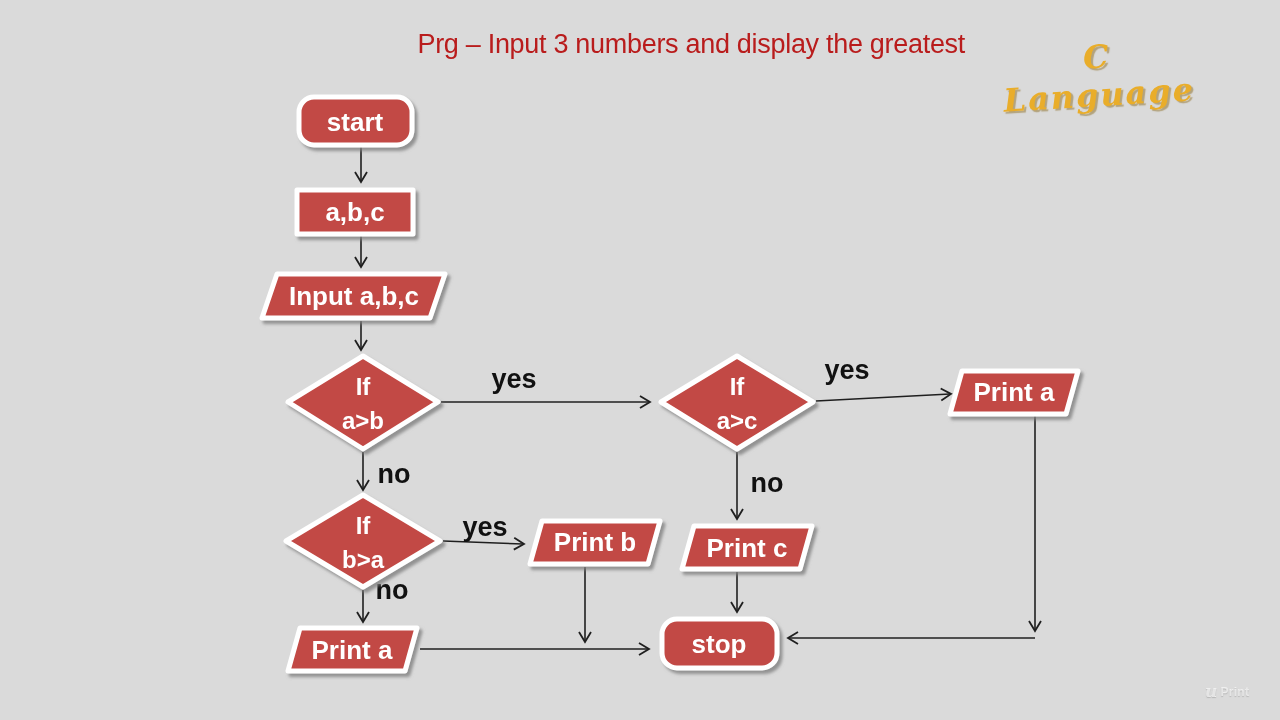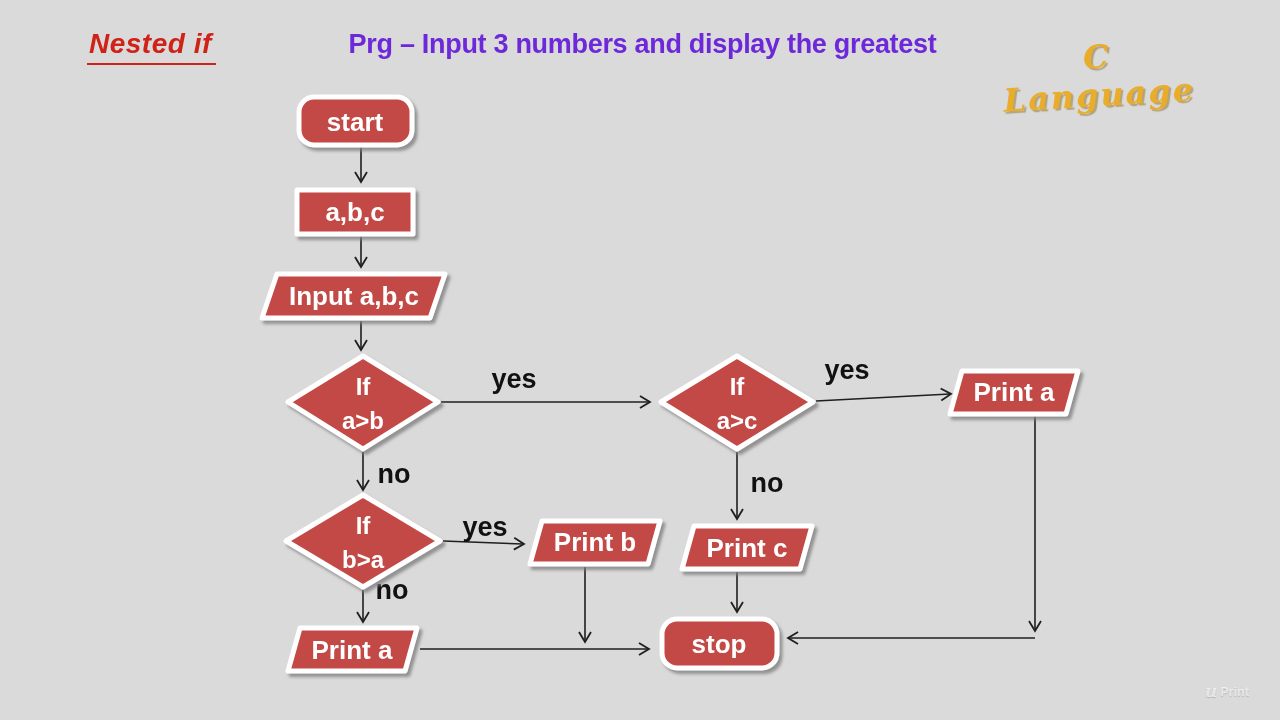--- a/index.html
+++ b/index.html
@@ -27,24 +27,24 @@
     color: #cf2318;
     border-bottom: 2px solid #cf2318;
     padding: 0 4px 3px 2px;
     letter-spacing: 0.5px;
   }
   .title {
     position: absolute;
     left: 320px;
     top: 29px;
     width: 645px;
-    text-align: center;
+    text-align: right;
     font-size: 27px;
-    font-weight: bold;
-    color: #6d28d9;
+    font-weight: normal;
+    color: #b91c1c;
     letter-spacing: -0.3px;
   }
   .brand {
     position: absolute;
     left: 988px;
     top: 38px;
     width: 220px;
     text-align: center;
     font-family: "DejaVu Serif", serif;
     font-style: italic;
@@ -109,21 +109,20 @@
     font-size: 12px;
     font-weight: bold;
     letter-spacing: 0.3px;
   }
 </style>
 </head>
 <body>
 
 <div class="stage">
 
-  <div class="topic">Nested if</div>
   <div class="title">Prg – Input 3 numbers and display the greatest</div>
   <div class="brand">C Language</div>
 
   <svg class="flow" width="1280" height="720" viewBox="0 0 1280 720">
     <defs>
       <filter id="nodeShadow" x="-30%" y="-30%" width="170%" height="170%">
         <feDropShadow dx="3" dy="3.5" stdDeviation="1.6" flood-color="#808080" flood-opacity="0.8"></feDropShadow>
       </filter>
       <marker id="arrowV" markerUnits="userSpaceOnUse" markerWidth="26" markerHeight="26" viewBox="-13 -13 26 26" refX="-1" refY="0" orient="auto">
         <path d="M-10,-6 L0,0 L-10,6" fill="none" stroke="#1f1f1f" stroke-width="1.8"></path>

